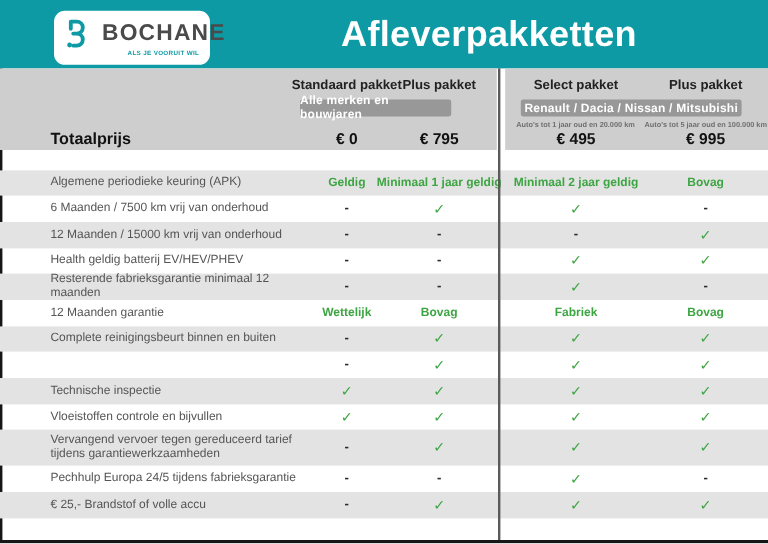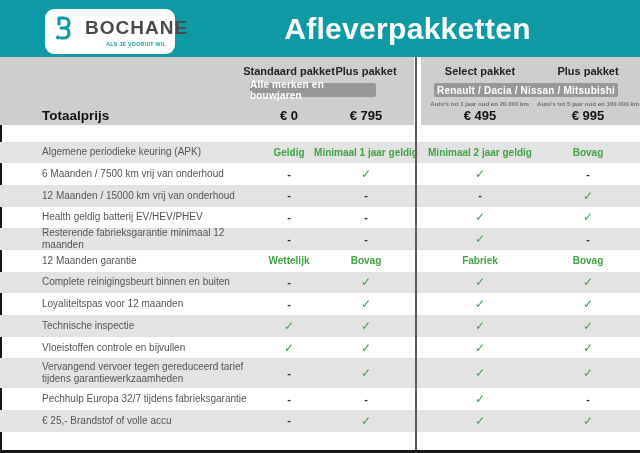--- a/index.html
+++ b/index.html
@@ -208,21 +208,20 @@
           <span class="check">✓</span>
         </div>
         <div class="fcell c2">
           <span class="check">✓</span>
         </div>
         <div class="fcell c3">
           <span class="check">✓</span>
         </div>
       </div>
       <div class="frow white">
-        <div class="flabel">Loyaliteitspas voor 12 maanden</div>
         <div class="fcell c0">
           <span class="dash">-</span>
         </div>
         <div class="fcell c1">
           <span class="check">✓</span>
         </div>
         <div class="fcell c2">
           <span class="check">✓</span>
         </div>
         <div class="fcell c3">
@@ -268,21 +267,21 @@
           <span class="check">✓</span>
         </div>
         <div class="fcell c2">
           <span class="check">✓</span>
         </div>
         <div class="fcell c3">
           <span class="check">✓</span>
         </div>
       </div>
       <div class="frow white">
-        <div class="flabel">Pechhulp Europa 32/7 tijdens fabrieksgarantie</div>
+        <div class="flabel">Pechhulp Europa 24/5 tijdens fabrieksgarantie</div>
         <div class="fcell c0">
           <span class="dash">-</span>
         </div>
         <div class="fcell c1">
           <span class="dash">-</span>
         </div>
         <div class="fcell c2">
           <span class="check">✓</span>
         </div>
         <div class="fcell c3">

